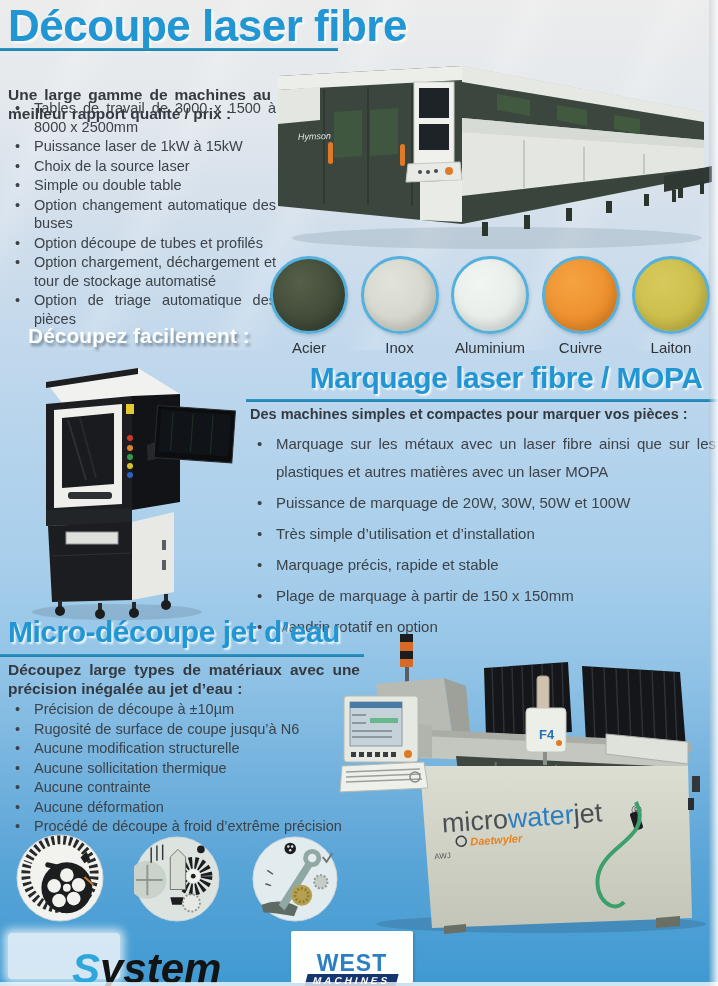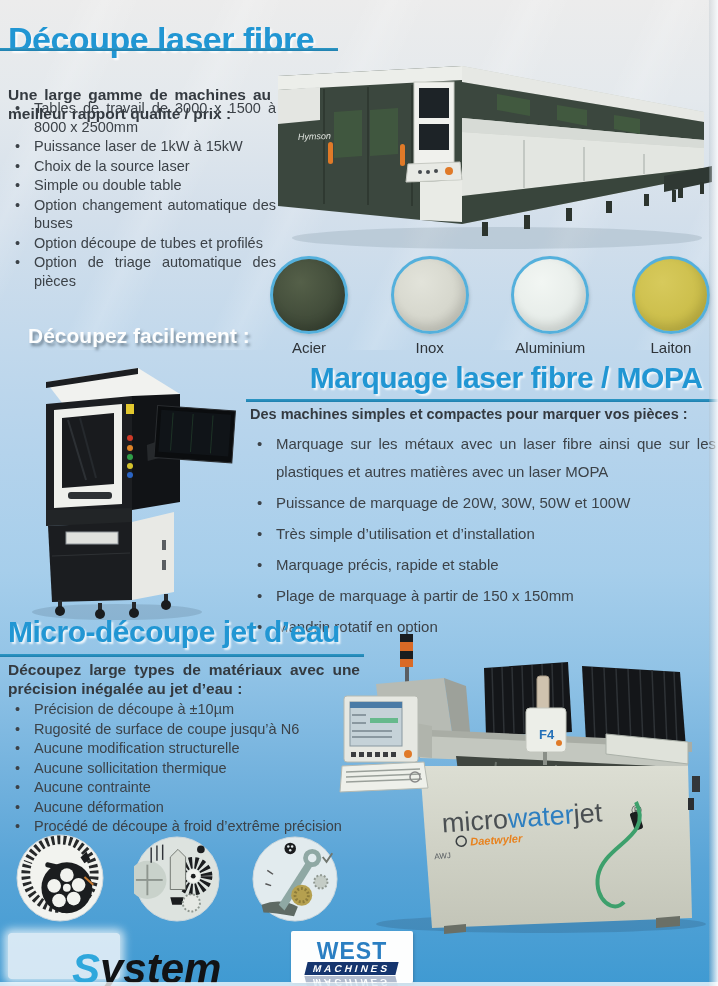--- a/index.html
+++ b/index.html
@@ -34,46 +34,47 @@
     box-shadow:inset -4px -6px 10px rgba(0,0,0,.12), 1px 2px 3px rgba(90,110,125,.25);}
   .material .lbl{margin-top:5px;font-size:15px;color:#2e3338;}
   .figure{position:absolute;}
   
   .smudge{position:absolute;left:8px;top:933px;width:112px;height:46px;background:rgba(238,245,249,.85);
     box-shadow:0 0 8px 4px rgba(238,245,249,.8);border-radius:3px;}
   .system-logo{position:absolute;left:72px;top:925px;font-size:42px;font-weight:bold;font-style:italic;white-space:nowrap;margin-top:20px;}
   .system-logo .s{color:#2ea7dc;}
   .system-logo .rest{color:#121315;}
   .west-logo{position:absolute;left:291px;top:931px;width:122px;height:52px;background:#fdfefe;border-radius:2px;
-    display:flex;flex-direction:column;align-items:center;padding-top:9px;box-sizing:border-box;
+    display:flex;flex-direction:column;align-items:center;padding-top:21px;box-sizing:border-box;
     box-shadow:1px 2px 3px rgba(40,70,95,.35);}
   .west-name{font-size:23px;font-weight:bold;color:#2b7fc2;letter-spacing:1px;line-height:22px;}
   .west-banner{background:#15356e;color:#fff;font-size:10px;font-weight:bold;letter-spacing:3px;
     padding:1px 7px;transform:skewX(-14deg);line-height:11px;}
   .west-reflect{transform:skewX(14deg) scaleY(-1);opacity:.32;margin-top:1px;
     background:#15356e;color:#fff;font-size:10px;font-weight:bold;letter-spacing:3px;padding:1px 7px;line-height:11px;}
 </style>
 </head>
 <body>
 
 <div id="page">
   <div class="sheen"></div>
 
-  <div class="h-blue" style="left:8px;top:20px;font-size:34px;">Découpe laser fibre</div>
+  <div class="h-blue" style="left:8px;top:1px;font-size:44px;">Découpe laser fibre</div>
   <div class="rule" style="left:0;top:48px;width:338px;"></div>
 
   <div class="intro" style="left:8px;top:60px;width:263px;font-size:15.5px;margin-top:26px;">Une large gamme de machines au meilleur rapport qualité / prix :</div>
 
   <ul class="bullets" id="list-decoupe">
     <li>Tables de travail de 3000 x 1500 à 8000 x 2500mm</li>
     <li>Puissance laser de 1kW à 15kW</li>
     <li>Choix de la source laser</li>
     <li>Simple ou double table</li>
     <li>Option changement automatique des buses</li>
     <li>Option découpe de tubes et profilés</li>
+    <li>Option chargement, déchargement et tour de stockage automatisé</li>
     <li>Option de triage automatique des pièces</li>
   </ul>
 
   <svg class="figure" style="left:272px;top:54px;" width="442" height="205" viewBox="0 0 442 205">
     <ellipse cx="225" cy="184" rx="205" ry="11" fill="rgba(70,95,110,0.15)"></ellipse>
 
     <polygon points="190,12 432,58 432,122 190,170" fill="#c6cbc5"></polygon>
     <polygon points="190,12 432,58 432,68 190,28" fill="#e6e8e4"></polygon>
     <polygon points="190,28 432,68 432,86 190,64" fill="#3b473e"></polygon>
     <polygon points="225,40 258,46 258,62 225,56" fill="#41593f"></polygon>
@@ -122,20 +123,24 @@
       <div class="disc" style="background: radial-gradient(circle at 38% 32%, rgb(85, 96, 73), rgb(51, 61, 46));"></div>
       <div class="lbl">Acier</div>
     </div>
     <div class="material">
       <div class="disc" style="background: radial-gradient(circle at 38% 32%, rgb(226, 227, 218), rgb(204, 205, 194));"></div>
       <div class="lbl">Inox</div>
     </div>
     <div class="material">
       <div class="disc" style="background: radial-gradient(circle at 38% 32%, rgb(242, 246, 243), rgb(223, 230, 226));"></div>
       <div class="lbl">Aluminium</div>
+    </div>
+    <div class="material">
+      <div class="disc" style="background: radial-gradient(circle at 38% 32%, rgb(245, 163, 66), rgb(232, 131, 31));"></div>
+      <div class="lbl">Cuivre</div>
     </div>
     <div class="material">
       <div class="disc" style="background: radial-gradient(circle at 38% 32%, rgb(215, 202, 92), rgb(196, 182, 63));"></div>
       <div class="lbl">Laiton</div>
     </div>
   </div>
 
   <div class="tagline">Découpez facilement :</div>
 
   <div class="h-blue" style="left:300px;top:361px;width:412px;text-align:center;font-size:30px;">Marquage laser fibre / MOPA</div>

